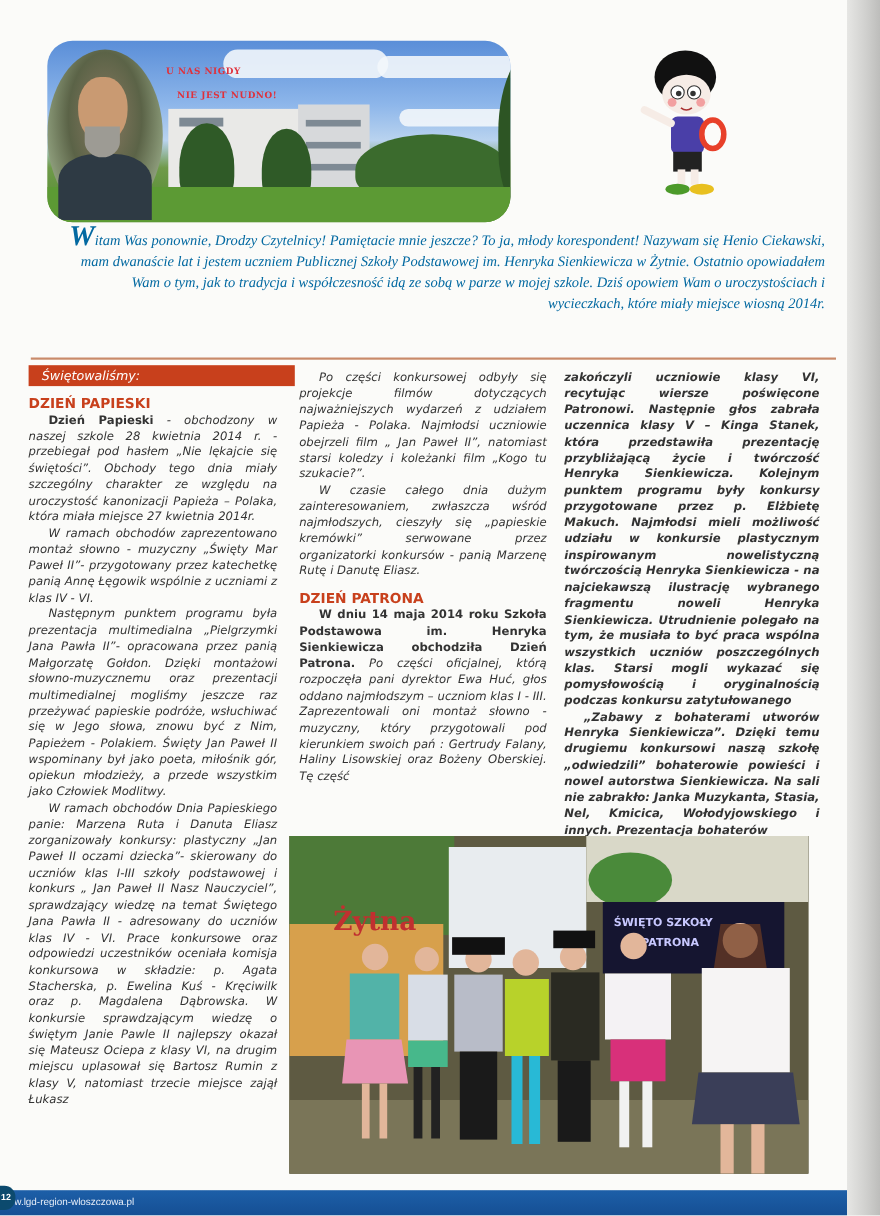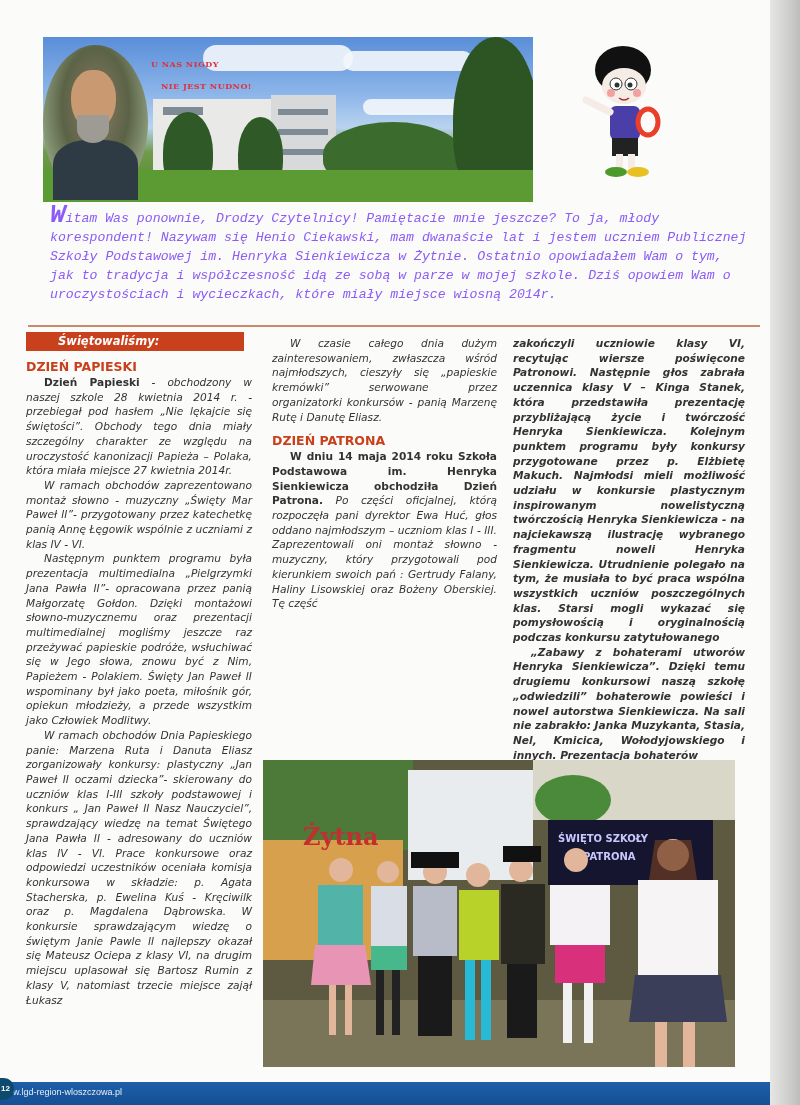--- a/index.html
+++ b/index.html
@@ -2,54 +2,54 @@
 <html><head>
   <meta charset="utf-8">
   <style>
     * { box-sizing: border-box; margin: 0; padding: 0; }
     html, body { width: 800px; height: 1105px; overflow: hidden; background: #f4f4f2; }
     body { position: relative; font-family: "DejaVu Sans", sans-serif; color: #2a2a2a; }
     .page { position: absolute; left: 0; top: 0; width: 770px; height: 1105px; background: #fbfbf9; }
     .spine { position: absolute; right: 0; top: 0; width: 30px; height: 1105px; background: linear-gradient(to right, #e6e6e4, #cfcfcd 60%, #bdbdbb); }
 
     
-    .banner { position: absolute; left: 43px; top: 37px; width: 490px; height: 165px; overflow: hidden;
-      background: linear-gradient(to bottom, #5a8ed8 0%, #8db6ea 35%, #b9d3ef 55%, #6f9a4a 70%, #4f8a2c 100%); }
+    .banner { position: absolute; left: 43px; top: 37px; width: 421px; height: 165px; overflow: hidden;
+      background: linear-gradient(to bottom, #5a8ed8 0%, #8db6ea 35%, #b9d3ef 55%, #6f9a4a 70%, #4f8a2c 100%); border-radius: 23px; }
     .banner .cloud { position: absolute; background: #f2f6fb; border-radius: 40px; opacity: .9; }
     .banner .building { position: absolute; left: 110px; top: 62px; width: 180px; height: 80px; background: #e9e9e7; }
     .banner .building2 { position: absolute; left: 228px; top: 58px; width: 65px; height: 90px; background: #d7d9db; }
     .banner .win { position: absolute; background: #7e8a94; }
     .banner .tree { position: absolute; border-radius: 50% 50% 40% 40%; background: #2f5a27; }
     .banner .lawn { position: absolute; left: 0; bottom: 0; width: 100%; height: 32px; background: #5c9a34; }
     .banner .portrait { position: absolute; left: 0; top: 8px; width: 105px; height: 155px; border-radius: 50%;
       background: radial-gradient(ellipse at 50% 40%, #8a7a62 0%, #5b6347 45%, #8e9e7c 75%, rgba(160,180,140,0.2) 100%); }
     .banner .face { position: absolute; left: 28px; top: 25px; width: 45px; height: 60px; border-radius: 45% 45% 50% 50%; background: #c99a72; }
     .banner .beard { position: absolute; left: 34px; top: 70px; width: 32px; height: 28px; border-radius: 0 0 50% 50%; background: #9d9b94; }
     .banner .coat { position: absolute; left: 10px; top: 95px; width: 85px; height: 60px; border-radius: 40% 40% 0 0; background: #2e3a44; }
     .banner-slogan { position: absolute; font-family: "DejaVu Serif", serif; font-size: 8px; font-weight: bold; color: #e0303a; letter-spacing: .5px; }
 
     
     .mascot { position: absolute; left: 578px; top: 40px; width: 90px; height: 150px; }
 
     
-    .intro { position: absolute; left: 50px; top: 208px; width: 700px; text-align: left;
-      font-family: Liberation Mono, monospace; font-style: italic; font-size: 13.2px; line-height: 19px; color: #8b5cf6; }
+    .intro { position: absolute; left: 50px; top: 208px; width: 700px; text-align: right;
+      font-family: Liberation Serif, serif; font-style: italic; font-size: 13.2px; line-height: 19px; color: #0369a1; }
     .intro .dropcap { font-size: 26px; font-weight: bold; line-height: 14px; }
 
     .hr-top { position: absolute; left: 28px; top: 325px; width: 732px; height: 2px; background: #c98a6a; }
 
     
     .col { position: absolute; font-family: "DejaVu Sans", sans-serif; font-style: italic; font-size: 10.6px; line-height: 14.7px; color: #333; text-align: justify; }
     .col p { text-indent: 18px; }
     .col .noindent { text-indent: 0; }
     .col1 { left: 26px; top: 332px; width: 226px; }
     .col2 { left: 272px; top: 336px; width: 225px; }
     .col3 { left: 513px; top: 336px; width: 232px; font-weight: bold; }
 
-    .section-bar { background: #c8401c; color: #fff; font-style: italic; font-weight: bold; font-size: 11.5px; padding: 2px 6px 3px 32px; margin-bottom: 8px; height: 19px; width: 218px; }
+    .section-bar { background: #c8401c; color: #fff; font-style: italic; font-weight: normal; font-size: 11.5px; padding: 2px 6px 3px 12px; margin-bottom: 8px; height: 19px; width: 242px; }
     .sec-head { font-style: normal; font-weight: bold; font-size: 12.5px; color: #c8401c; line-height: 15px; margin-bottom: 1px; }
     .bold-run { font-weight: bold; font-style: normal; }
 
     
     .photo { position: absolute; left: 263px; top: 760px; width: 472px; height: 307px; overflow: hidden; background: #6d6a50; }
 
     
     .footer { position: absolute; left: 0; top: 1082px; width: 770px; height: 23px; background: linear-gradient(to bottom, #1d5fa8, #154f94); }
     .footer-url { position: absolute; left: 0; width: 770px; top: 5px; font-family: "Liberation Sans", sans-serif; font-size: 9px; color: #e8eef8; }
     .page-num { position: absolute; left: 0; top: 1078px; width: 14px; height: 22px; background: #0c4a6e; border-radius: 0 10px 10px 0; color: #fff; font-family: "Liberation Sans", sans-serif; font-size: 8px; font-weight: bold; padding: 6px 0 0 1px; }
@@ -112,20 +112,21 @@
   <div class="col col1">
     <div class="section-bar">Świętowaliśmy:</div>
     <div class="sec-head">DZIEŃ PAPIESKI</div>
     <p><span class="bold-run">Dzień Papieski</span><span> - obchodzony w naszej szkole 28 kwietnia 2014 r. - przebiegał pod hasłem „Nie lękajcie się świętości”. Obchody tego dnia miały szczególny charakter ze względu na uroczystość kanonizacji Papieża – Polaka, która miała miejsce 27 kwietnia 2014r.</span></p>
     <p>W ramach obchodów zaprezentowano montaż słowno - muzyczny „Święty Mar Paweł II”- przygotowany przez katechetkę panią Annę Łęgowik wspólnie z uczniami z klas IV - VI.</p>
     <p>Następnym punktem programu była prezentacja multimedialna „Pielgrzymki Jana Pawła II”- opracowana przez panią Małgorzatę Gołdon. Dzięki montażowi słowno-muzycznemu oraz prezentacji multimedialnej mogliśmy jeszcze raz przeżywać papieskie podróże, wsłuchiwać się w Jego słowa, znowu być z Nim, Papieżem - Polakiem. Święty Jan Paweł II wspominany był jako poeta, miłośnik gór, opiekun młodzieży, a przede wszystkim jako Człowiek Modlitwy.</p>
     <p>W ramach obchodów Dnia Papieskiego panie: Marzena Ruta i Danuta Eliasz zorganizowały konkursy: plastyczny „Jan Paweł II oczami dziecka”- skierowany do uczniów klas I-III szkoły podstawowej i konkurs „ Jan Paweł II Nasz Nauczyciel”, sprawdzający wiedzę na temat Świętego Jana Pawła II - adresowany do uczniów klas IV - VI. Prace konkursowe oraz odpowiedzi uczestników oceniała komisja konkursowa w składzie: p. Agata Stacherska, p. Ewelina Kuś - Kręciwilk oraz p. Magdalena Dąbrowska. W konkursie sprawdzającym wiedzę o świętym Janie Pawle II najlepszy okazał się Mateusz Ociepa z klasy VI, na drugim miejscu uplasował się Bartosz Rumin z klasy V, natomiast trzecie miejsce zajął Łukasz</p>
   </div>
 
   <div class="col col2">
+    <p>Po części konkursowej odbyły się projekcje filmów dotyczących najważniejszych wydarzeń z udziałem Papieża - Polaka. Najmłodsi uczniowie obejrzeli film „ Jan Paweł II”, natomiast starsi koledzy i koleżanki film „Kogo tu szukacie?”.</p>
     <p>W czasie całego dnia dużym zainteresowaniem, zwłaszcza wśród najmłodszych, cieszyły się „papieskie kremówki” serwowane przez organizatorki konkursów - panią Marzenę Rutę i Danutę Eliasz.</p>
     <div style="height:9px;"></div>
     <div class="sec-head">DZIEŃ PATRONA</div>
     <p><span class="bold-run">W dniu 14 maja 2014 roku Szkoła Podstawowa im. Henryka Sienkiewicza obchodziła Dzień Patrona.</span><span> Po części oficjalnej, którą rozpoczęła pani dyrektor Ewa Huć, głos oddano najmłodszym – uczniom klas I - III. Zaprezentowali oni montaż słowno - muzyczny, który przygotowali pod kierunkiem swoich pań : Gertrudy Falany, Haliny Lisowskiej oraz Bożeny Oberskiej. Tę część</span></p>
   </div>
 
   <div class="col col3">
     <p class="noindent">zakończyli uczniowie klasy VI, recytując wiersze poświęcone Patronowi. Następnie głos zabrała uczennica klasy V – Kinga Stanek, która przedstawiła prezentację przybliżającą życie i twórczość Henryka Sienkiewicza. Kolejnym punktem programu były konkursy przygotowane przez p. Elżbietę Makuch. Najmłodsi mieli możliwość udziału w konkursie plastycznym inspirowanym nowelistyczną twórczością Henryka Sienkiewicza - na najciekawszą ilustrację wybranego fragmentu noweli Henryka Sienkiewicza. Utrudnienie polegało na tym, że musiała to być praca wspólna wszystkich uczniów poszczególnych klas. Starsi mogli wykazać się pomysłowością i oryginalnością podczas konkursu zatytułowanego</p>
     <p>„Zabawy z bohaterami utworów Henryka Sienkiewicza”. Dzięki temu drugiemu konkursowi naszą szkołę „odwiedzili” bohaterowie powieści i nowel autorstwa Sienkiewicza. Na sali nie zabrakło: Janka Muzykanta, Stasia, Nel, Kmicica, Wołodyjowskiego i innych. Prezentacja bohaterów</p>
   </div>

